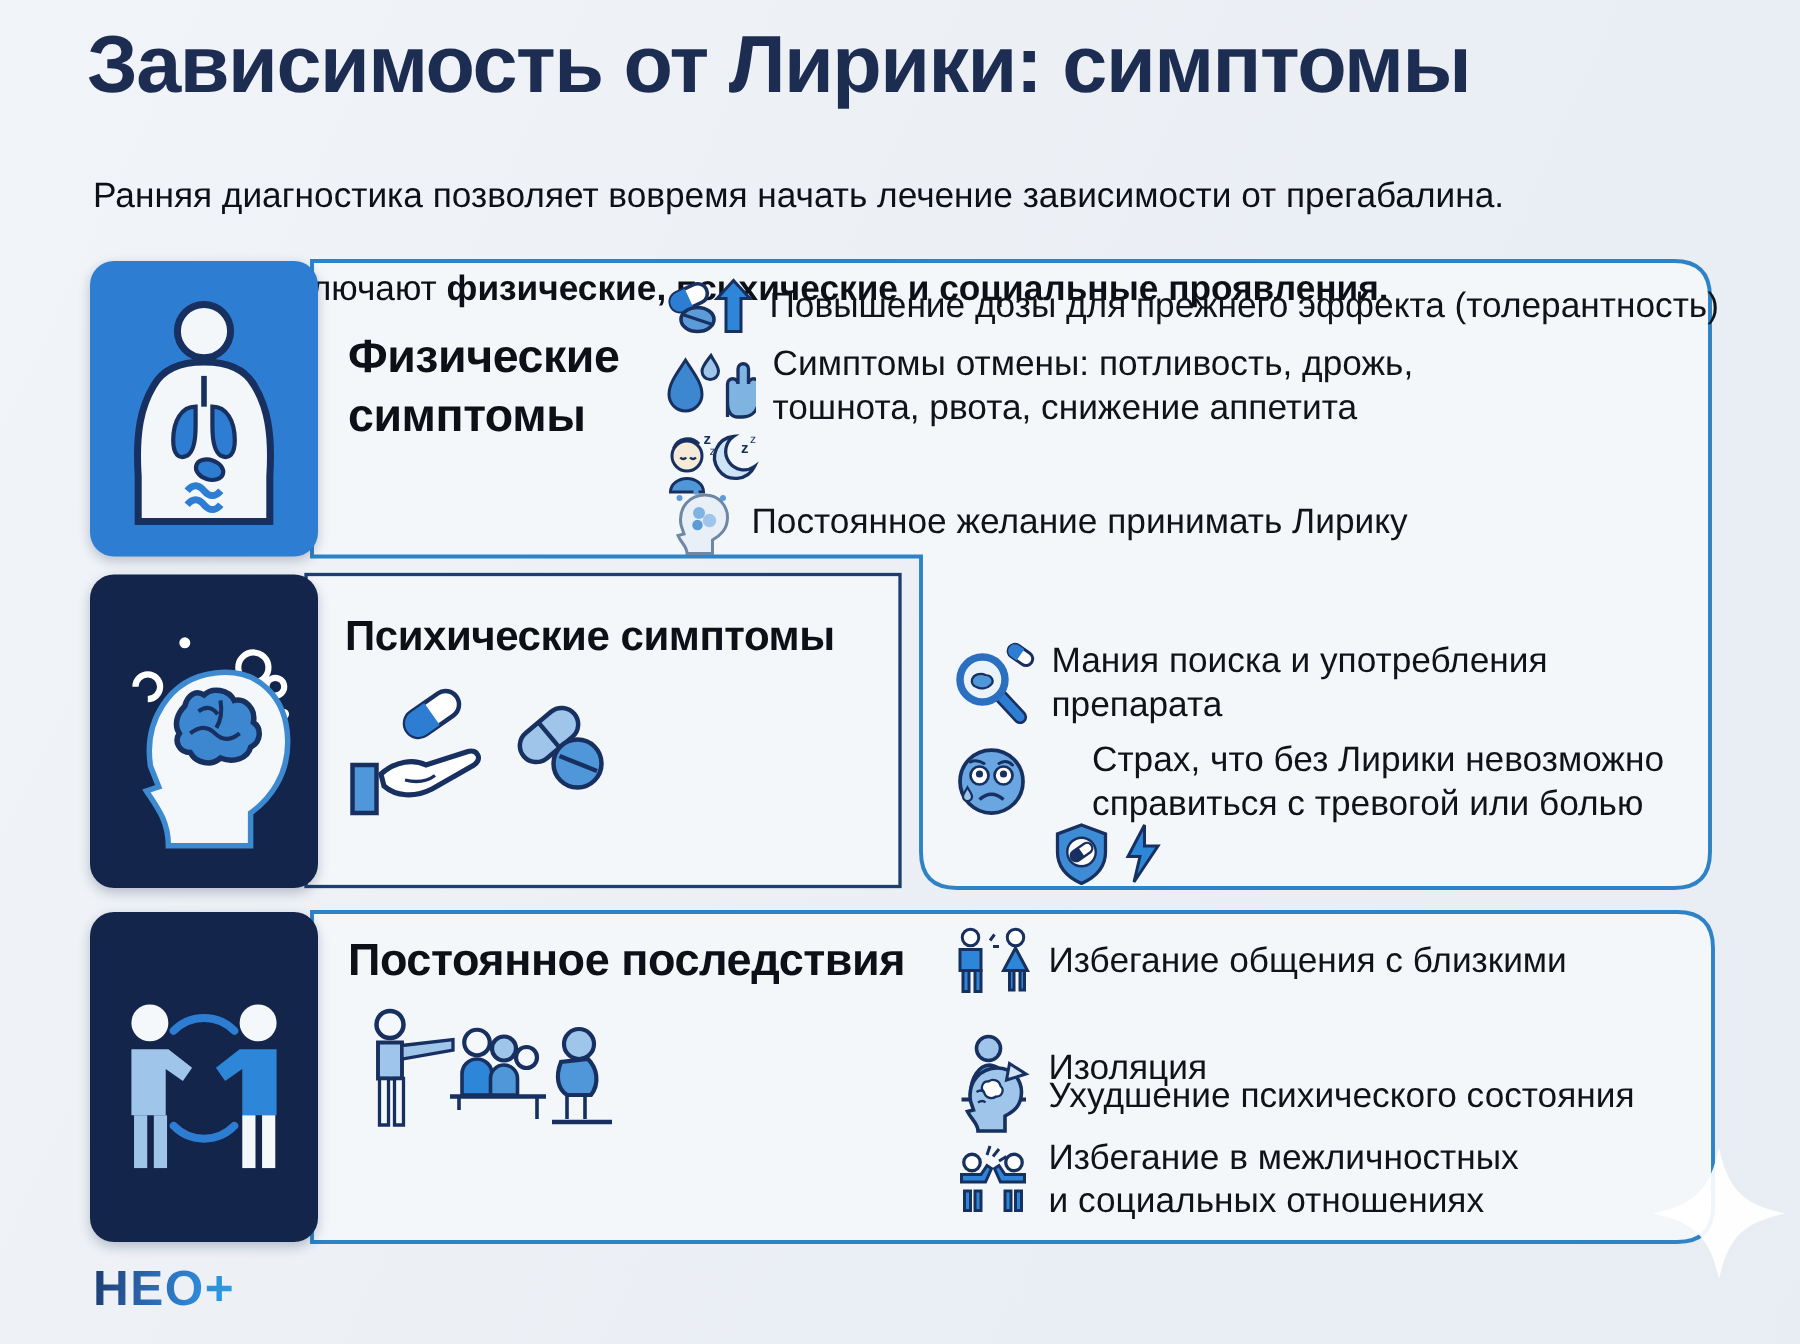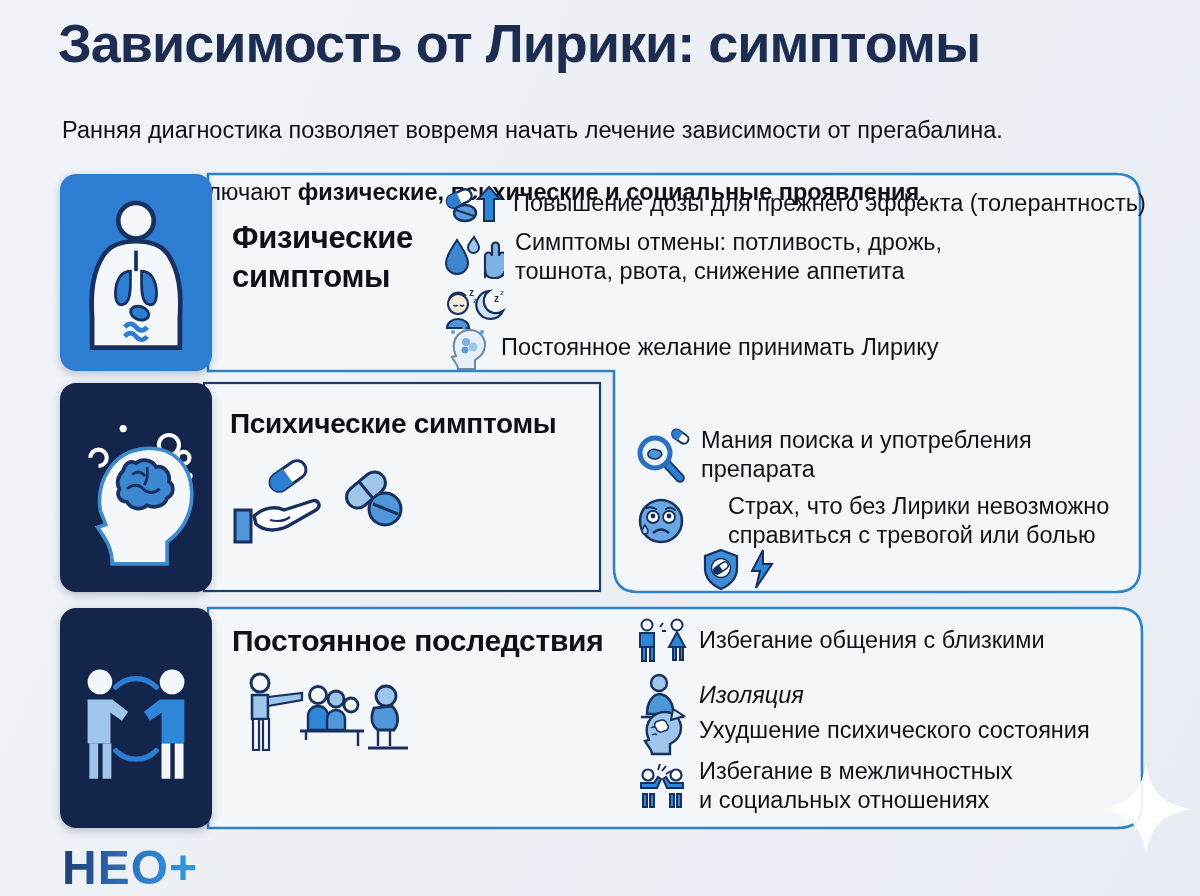--- a/index.html
+++ b/index.html
@@ -13,21 +13,21 @@
   .tile{position:absolute;border-radius:16px;box-shadow:0 3px 8px rgba(20,40,80,.25);display:flex;align-items:center;justify-content:center;}
   .tile.blue{background:#2d7dd2;}
   .tile.navy{background:#13254a;}
   .card-title{position:absolute;font-weight:700;color:#0d1117;white-space:pre-line;letter-spacing:-.3px;}
   .t1{left:232px;top:218px;font-size:31px;line-height:39px;}
   .t2{left:230px;top:408px;font-size:28px;}
   .t3{left:232px;top:624px;font-size:30px;}
   .row{position:absolute;display:flex;align-items:center;gap:11px;}
   .row .ic{flex:0 0 auto;display:flex;align-items:center;justify-content:center;}
   .row .txt{font-size:23.5px;line-height:29.5px;color:#101419;white-space:pre-line;}
-  .logo{left:62px;top:840px;font-size:48px;font-weight:700;letter-spacing:1px;
+  .logo{left:62px;top:840px;font-size:33px;font-weight:700;letter-spacing:1px;
         background:linear-gradient(100deg,#1b3a6e 0%,#2a62a8 35%,#2e86d4 70%,#2ba2e8 100%);
         -webkit-background-clip:text;background-clip:text;color:transparent;}
   svg{display:block;}
 </style>
 </head>
 <body>
 
 <div id="stage">
 
   <svg class="abs" width="1200" height="896" viewBox="0 0 1200 896" style="left:0;top:0">
@@ -251,21 +251,21 @@
         <path d="M6 29 h4 v14 h-4 z M14 29 h4 v14 h-4 z" fill="#2d86d8" stroke="#17305f" stroke-width="2"></path>
         <path d="M24 9 l3 -4 M26 13 h4" stroke="#17305f" stroke-width="2"></path>
         <circle cx="41" cy="7" r="5.5" fill="#fff" stroke="#17305f" stroke-width="2"></circle>
         <path d="M33 29 l8 -15 l8 15 z" fill="#2d86d8" stroke="#17305f" stroke-width="2"></path>
         <path d="M37 29 h3 v13 h-3 z M44 29 h3 v13 h-3 z" fill="#2d86d8" stroke="#17305f" stroke-width="2"></path>
       </svg>
     </span>
     <span class="txt">Избегание общения с близкими</span>
   </div>
 
-  <div class="row" style="left:636px;top:672px;height:48px;font-style:italic;">
+  <div class="row" style="left:636px;top:688px;height:48px;">
     <span class="ic">
       <svg width="52" height="48" viewBox="0 0 52 48">
         <circle cx="23" cy="11" r="8" fill="#9fc6ea" stroke="#17305f" stroke-width="2.4"></circle>
         <path d="M11 42 c0 -12 6 -20 13 -20 c7 1 12 7 13 15 l5 5 z" fill="#4f97d9" stroke="#17305f" stroke-width="2.4"></path>
         <path d="M5 45 h43" stroke="#17305f" stroke-width="2.6"></path>
       </svg>
     </span>
     <span class="txt">Изоляция</span>
   </div>
 

